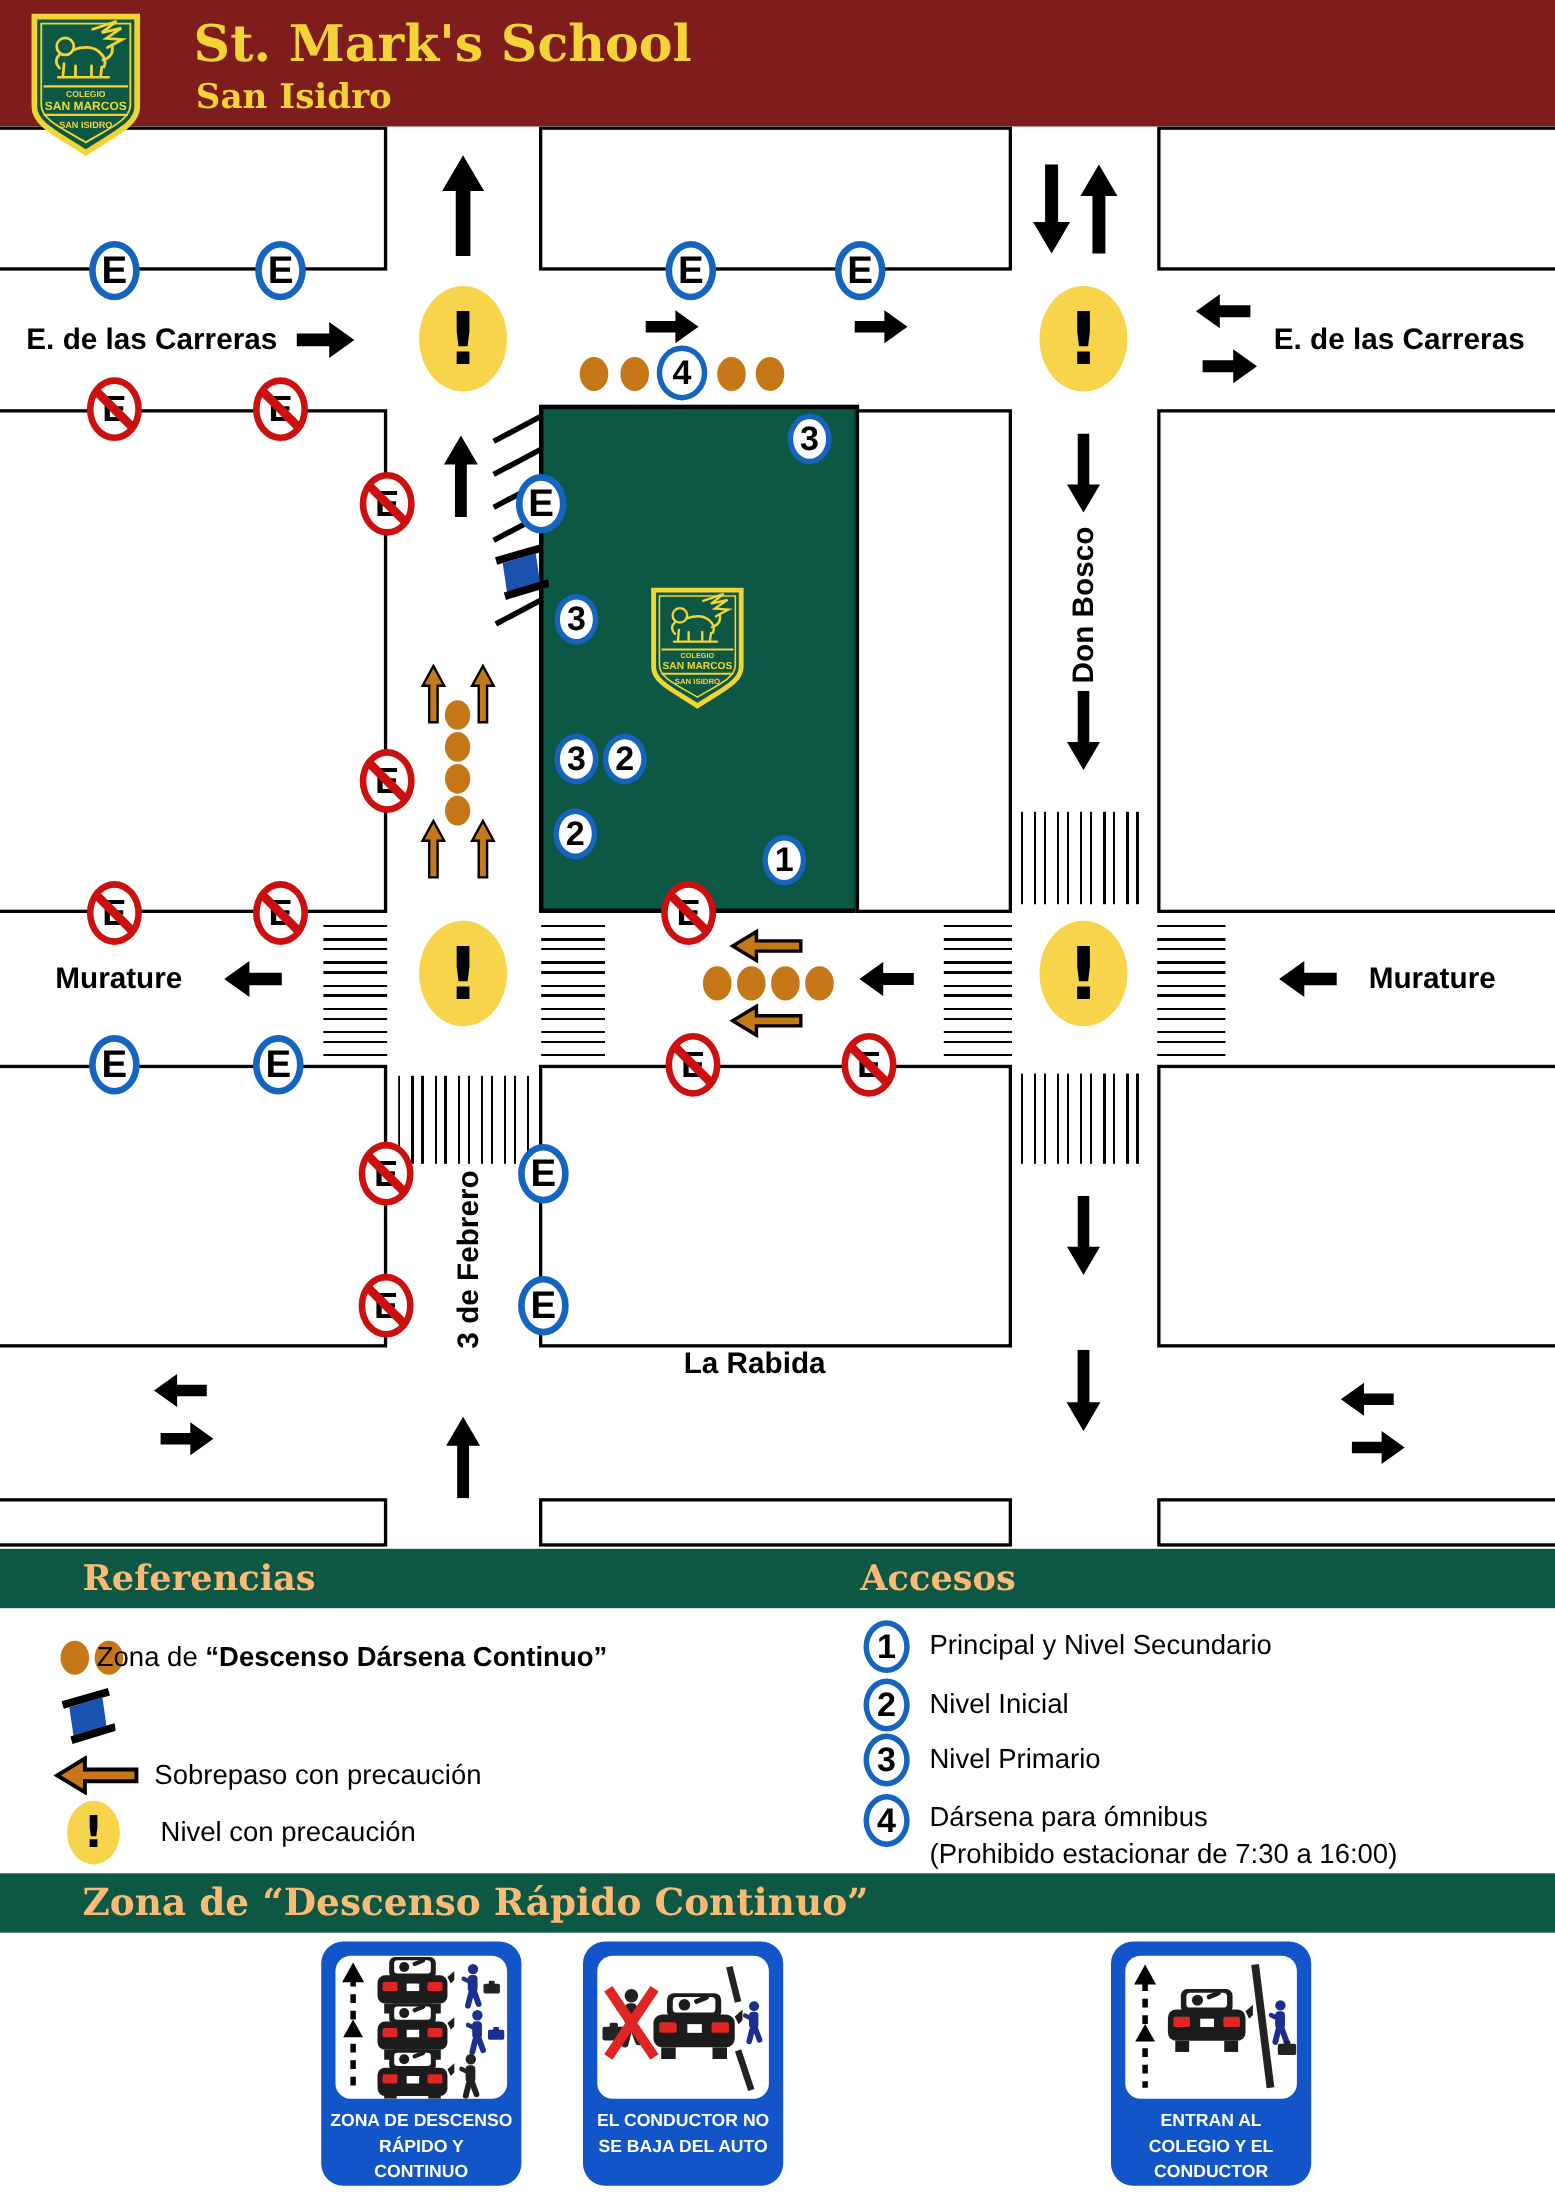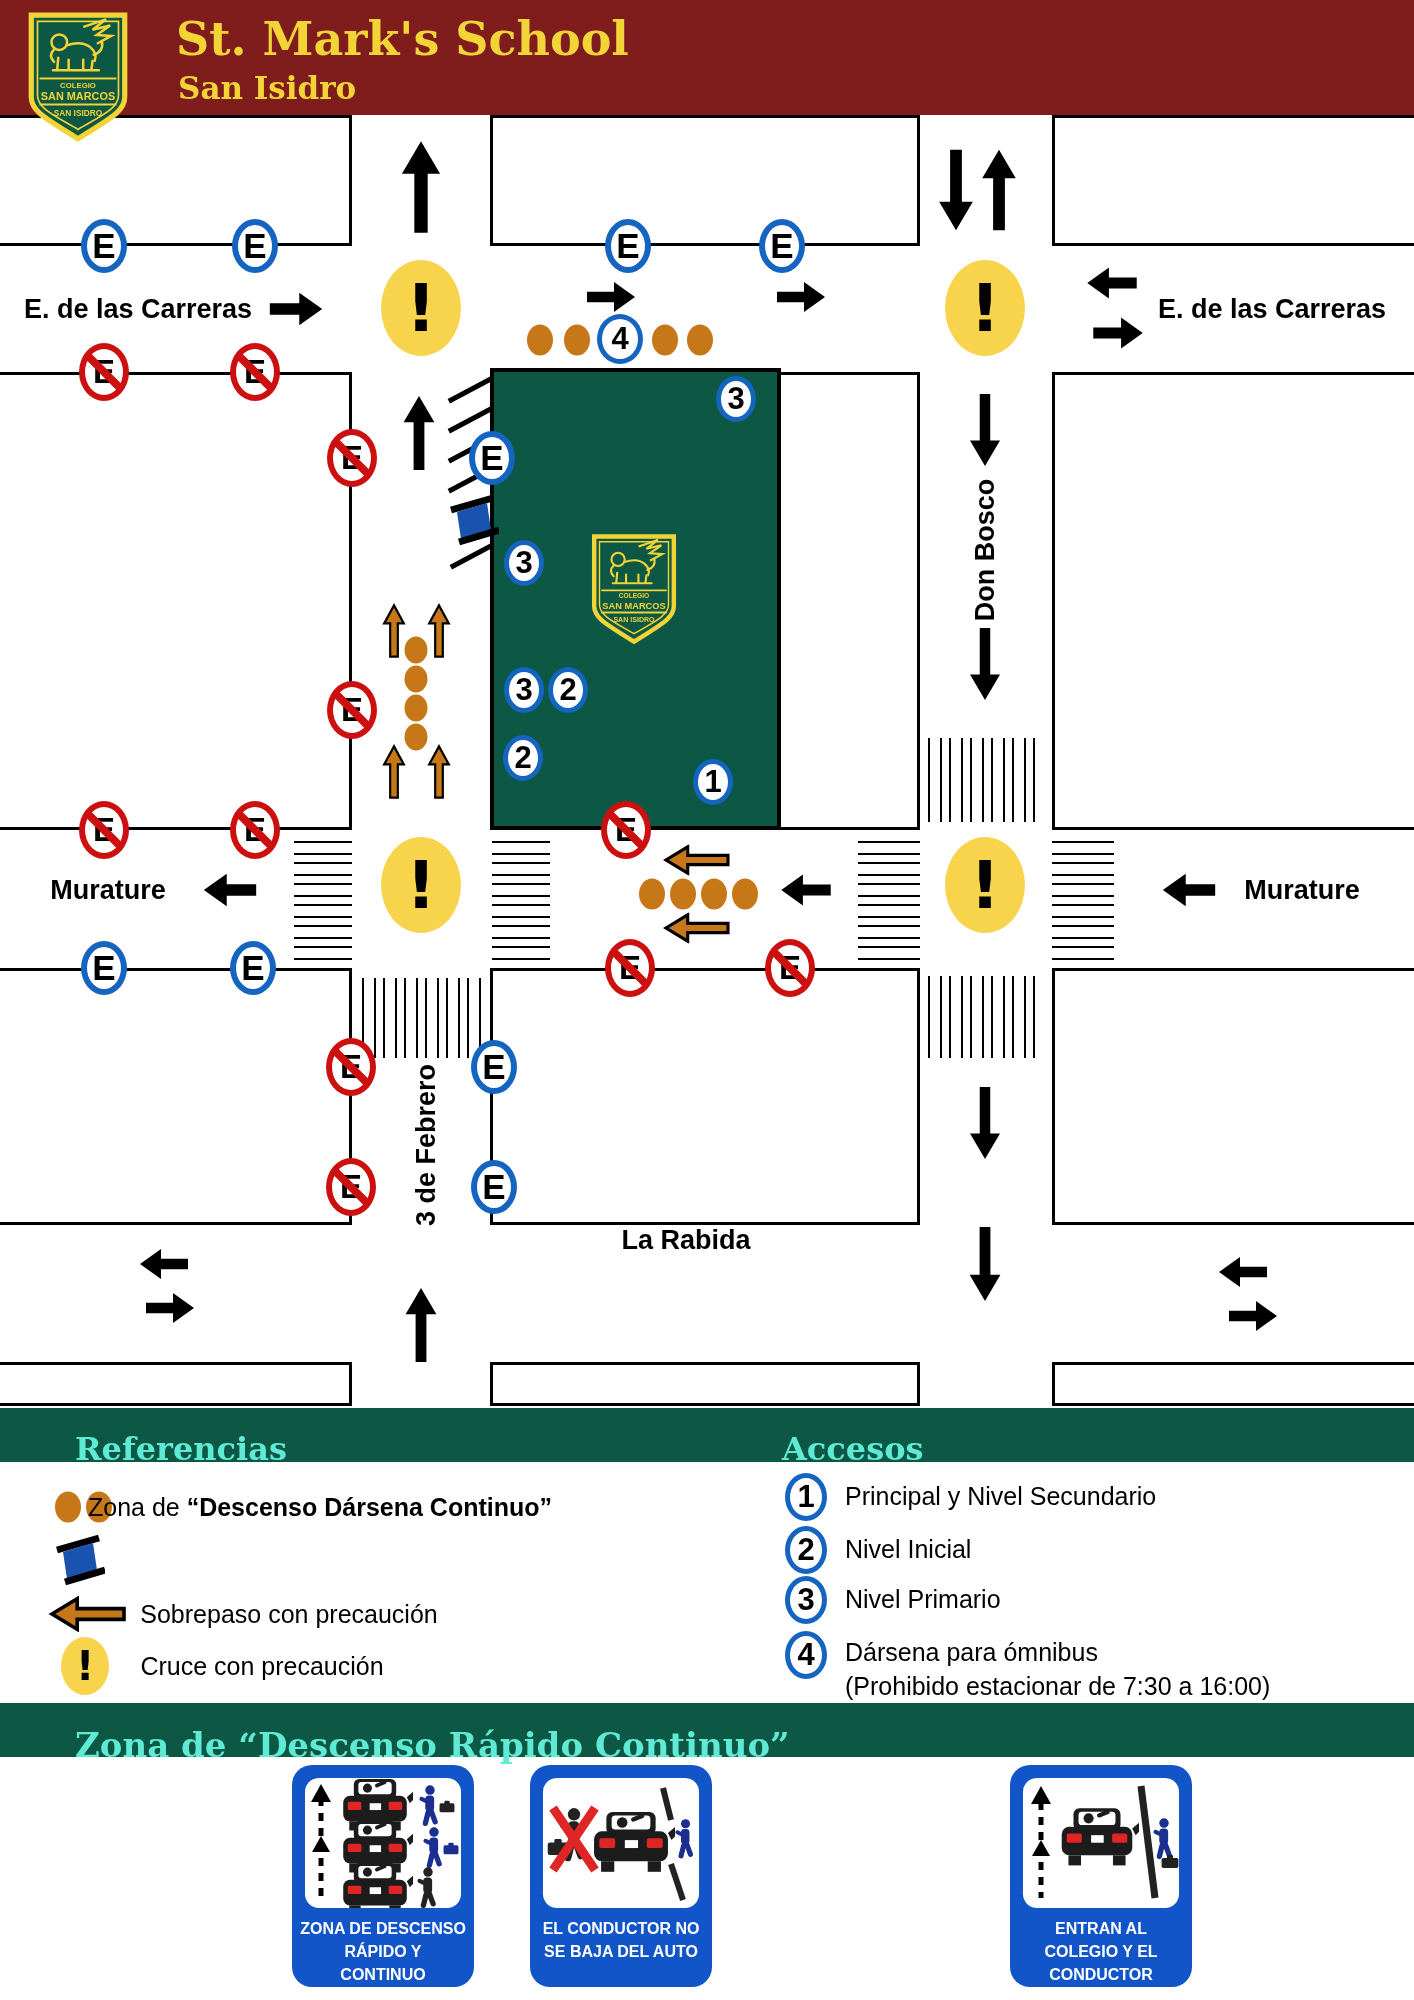--- a/index.html
+++ b/index.html
@@ -35,22 +35,22 @@
   .dot{position:absolute;width:26px;height:31px;background:#c67818;border-radius:50%;z-index:5;}
   .dot-s{width:23px;height:27px;}
   .hatch{position:absolute;width:48px;height:5px;background:#000;z-index:4;
       transform:translate(-50%,-50%) rotate(-28deg);}
   .pa{position:absolute;fill:#000;z-index:5;overflow:visible;}
   .slabel{position:absolute;font-weight:bold;font-size:27px;color:#000;white-space:nowrap;z-index:6;}
   .vlabel{transform:translate(-50%,-50%) rotate(-90deg);}
   .pgram{position:absolute;z-index:5;}
   
   .gbar{position:absolute;left:0;width:1414px;height:54px;background:#0d5745;z-index:8;}
-  .gbar .t{position:absolute;top:22px;font-family:"DejaVu Serif",serif;font-weight:bold;
-      font-size:32px;color:#5eead4;white-space:nowrap;}
+  .gbar .t{position:absolute;top:7px;font-family:"DejaVu Serif",serif;font-weight:bold;
+      font-size:32px;color:#fdba74;white-space:nowrap;}
   .leg-item{position:absolute;font-size:25px;color:#000;white-space:nowrap;z-index:8;}
   .leg-item b{font-weight:bold;}
   .acc-num{position:absolute;width:42px;height:48px;border:5px solid #1464c0;border-radius:50%;
       background:#fff;display:flex;align-items:center;justify-content:center;
       font-weight:bold;font-size:31px;color:#000;box-sizing:border-box;z-index:8;}
   .warn-s{width:48px;height:58px;font-size:40px;}
   
   .sign{position:absolute;width:182px;height:222px;background:#1155c8;border-radius:20px;z-index:8;}
   .sign .panel{position:absolute;left:13px;top:13px;width:156px;height:130px;background:#fff;
       border-radius:14px;overflow:hidden;}
@@ -381,21 +381,21 @@
   <svg class="pgram c" style="left:80px;top:1560px;width:50px;height:56px;z-index:8" viewBox="0 0 50 56">
     <line x1="2" y1="18" x2="44" y2="6" stroke="#000" stroke-width="7"></line>
     <polygon points="8,20 38,11 42,38 12,47" fill="#1a52b0"></polygon>
     <line x1="10" y1="50" x2="50" y2="38" stroke="#000" stroke-width="7"></line>
   </svg>
   <svg class="pa c" style="left:88px;top:1614px;width:84px;height:36px;z-index:8">
       <use href="#oal"></use>
     </svg>
   <div class="leg-item c" style="left:289px;top:1614px">Sobrepaso con precaución</div>
   <div class="warn warn-s c" style="left:85px;top:1666px;z-index:8">!</div>
-  <div class="leg-item c" style="left:262px;top:1666px">Cruce con precaución</div>
+  <div class="leg-item c" style="left:262px;top:1666px">Nivel con precaución</div>
 
   <div class="acc-num c" style="left:806px;top:1497px">1</div>
   <div class="leg-item" style="left:845px;top:1482px">Principal y Nivel Secundario</div>
   <div class="acc-num c" style="left:806px;top:1550px">2</div>
   <div class="leg-item" style="left:845px;top:1535px">Nivel Inicial</div>
   <div class="acc-num c" style="left:806px;top:1600px">3</div>
   <div class="leg-item" style="left:845px;top:1585px">Nivel Primario</div>
   <div class="acc-num c" style="left:806px;top:1655px">4</div>
   <div class="leg-item" style="left:845px;top:1638px">Dársena para ómnibus</div>
   <div class="leg-item" style="left:845px;top:1672px">(Prohibido estacionar de 7:30 a 16:00)</div>

